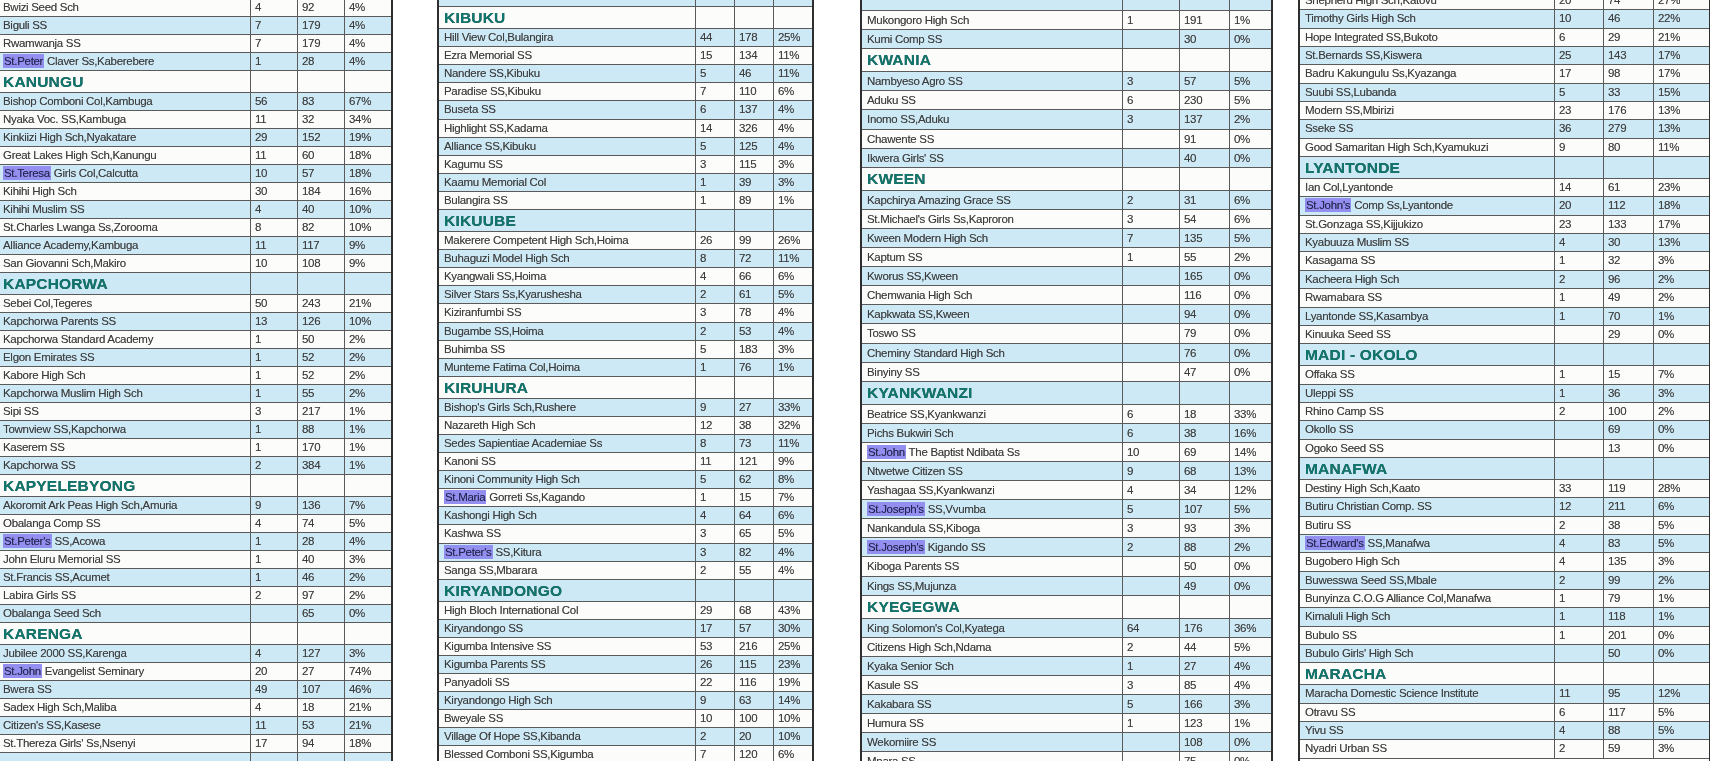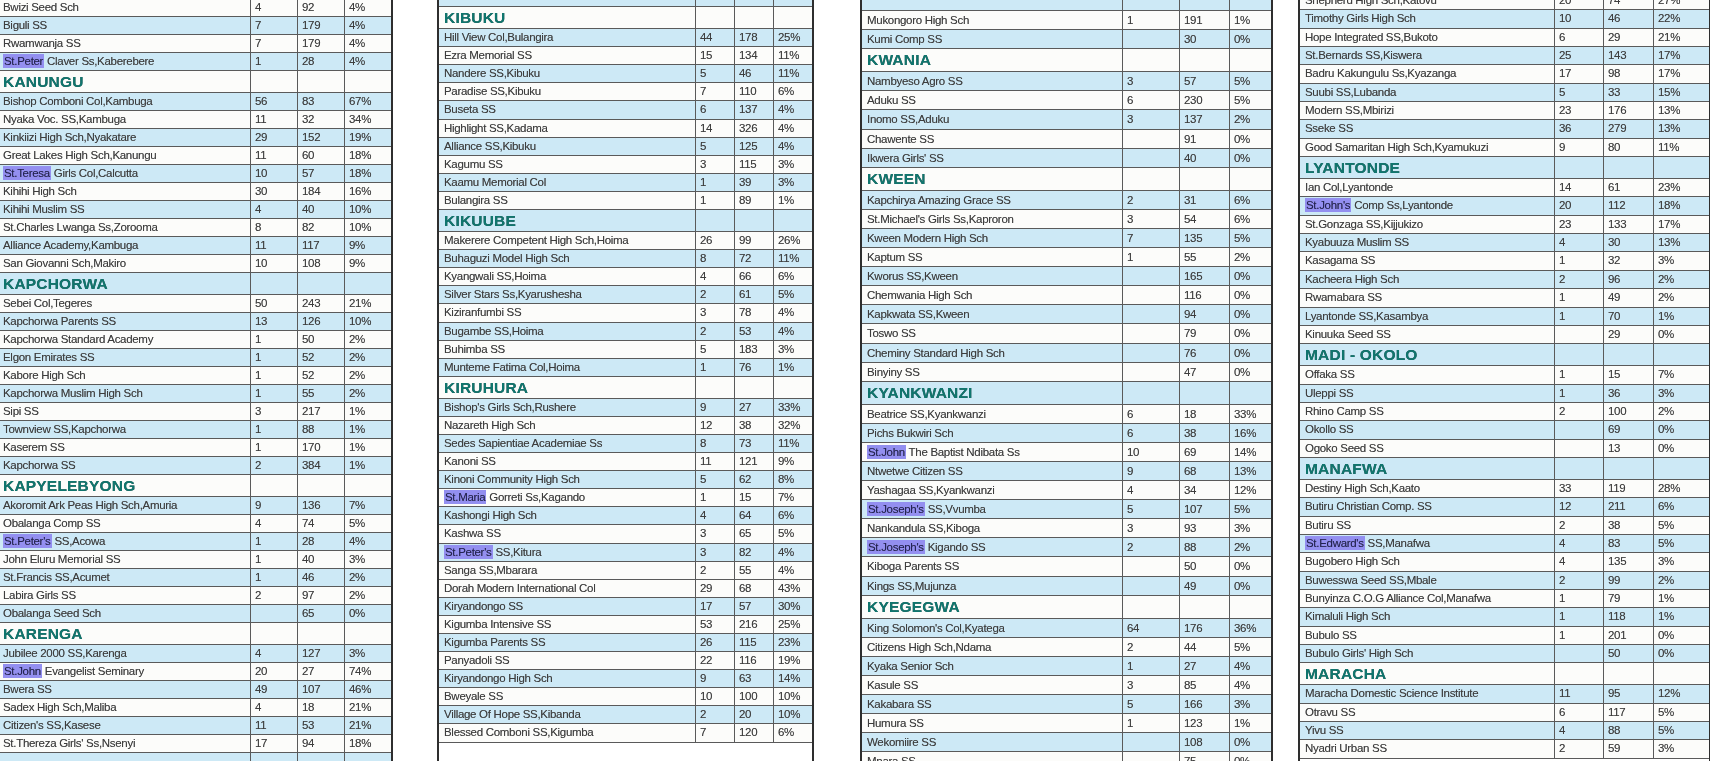--- a/index.html
+++ b/index.html
@@ -489,22 +489,28 @@
       <div class="vc v1">3</div>
       <div class="vc v2">82</div>
       <div class="vc v3">4%</div>
     </div>
     <div class="row w">
       <div class="nc">Sanga SS,Mbarara</div>
       <div class="vc v1">2</div>
       <div class="vc v2">55</div>
       <div class="vc v3">4%</div>
     </div>
-    <div class="row w">
-      <div class="nc">Dorah Modern International Col</div>
+    <div class="row b hrow">
+      <div class="nc">KIRYANDONGO</div>
+      <div class="vc v1"></div>
+      <div class="vc v2"></div>
+      <div class="vc v3"></div>
+    </div>
+    <div class="row w">
+      <div class="nc">High Bloch International Col</div>
       <div class="vc v1">29</div>
       <div class="vc v2">68</div>
       <div class="vc v3">43%</div>
     </div>
     <div class="row b">
       <div class="nc">Kiryandongo SS</div>
       <div class="vc v1">17</div>
       <div class="vc v2">57</div>
       <div class="vc v3">30%</div>
     </div>

